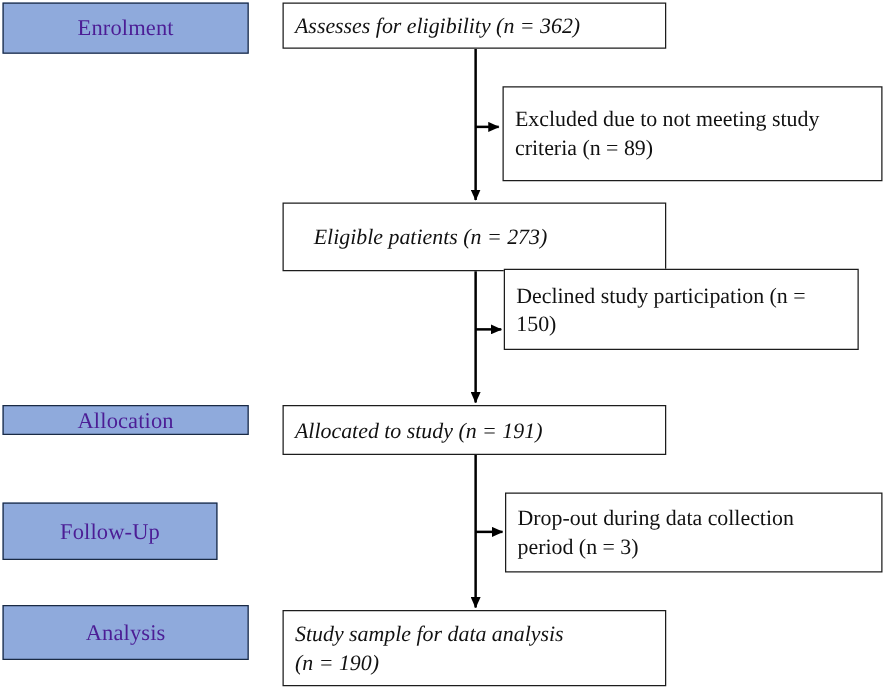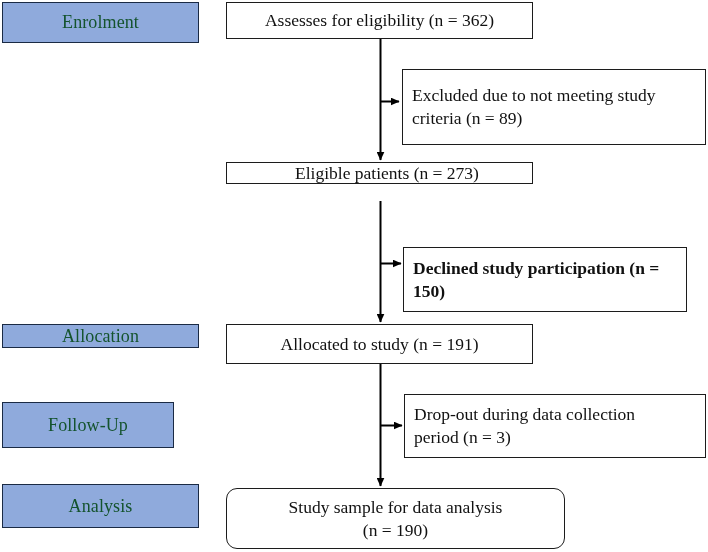--- a/index.html
+++ b/index.html
@@ -23,21 +23,21 @@
     width: 708px;
     height: 552px;
     pointer-events: none;
   }
   .stage-label {
     position: absolute;
     box-sizing: border-box;
     background: #8faadc;
     border: 1.6px solid #1a2a44;
     border-radius: 0;
-    color: #14532d;
+    color: #4c1d95;
     font-size: 18px;
     line-height: 1.15;
     display: flex;
     align-items: center;
     justify-content: center;
     text-align: center;
     letter-spacing: 0.1px;
   }
   .flow-box {
     position: absolute;
@@ -46,21 +46,21 @@
     border: 1.6px solid #1c1c1c;
     color: #111111;
     font-size: 17.5px;
     line-height: 1.3;
     display: flex;
     align-items: center;
     padding: 3px 9px;
   }
   .flow-box.center {
     justify-content: center;
-    text-align: center;
+    font-style: italic;
   }
   .flow-box.left {
     justify-content: flex-start;
     text-align: left;
   }
   .box-text {
     display: block;
     width: 100%;
   }
 </style>
@@ -102,43 +102,43 @@
   </div>
 
   <div class="stage-label" style="left:2px; top:484px; width:197px; height:44px;text-align:center;">
     <span>Analysis</span>
   </div>
 
   <div class="flow-box center" style="left:226px; top:2px; width:307px; height:37px;">
     <span class="box-text">Assesses for eligibility (n = 362)</span>
   </div>
 
-  <div class="flow-box center" style="left:226px; top:162px; width:307px; height:22px;padding-left:24px;">
+  <div class="flow-box center" style="left:226px; top:162px; width:307px; height:55px;padding-left:24px;">
     <span class="box-text">Eligible patients (n = 273)</span>
   </div>
 
   <div class="flow-box center" style="left:226px; top:324px; width:307px; height:40px;">
     <span class="box-text">Allocated to study (n = 191)</span>
   </div>
 
-  <div class="flow-box center" style="left:226px; top:488px; width:339px; height:61px;border-radius:11px;">
+  <div class="flow-box center" style="left:226px; top:488px; width:307px; height:61px;">
     <span class="box-text">
       <span>Study sample for data analysis</span><br>
       <span>(n = 190)</span>
     </span>
   </div>
 
   <div class="flow-box left" style="left:402px; top:69px; width:304px; height:76px;">
     <span class="box-text">
       <span>Excluded due to not meeting study</span><br>
       <span>criteria (n = 89)</span>
     </span>
   </div>
 
-  <div class="flow-box left" style="left:403px; top:247px; width:284px; height:65px;font-weight:bold;">
+  <div class="flow-box left" style="left:403px; top:215px; width:284px; height:65px;">
     <span class="box-text">
       <span>Declined study participation (n =</span><br>
       <span>150)</span>
     </span>
   </div>
 
   <div class="flow-box left" style="left:404px; top:394px; width:302px; height:64px;">
     <span class="box-text">
       <span>Drop-out during data collection</span><br>
       <span>period (n = 3)</span>

